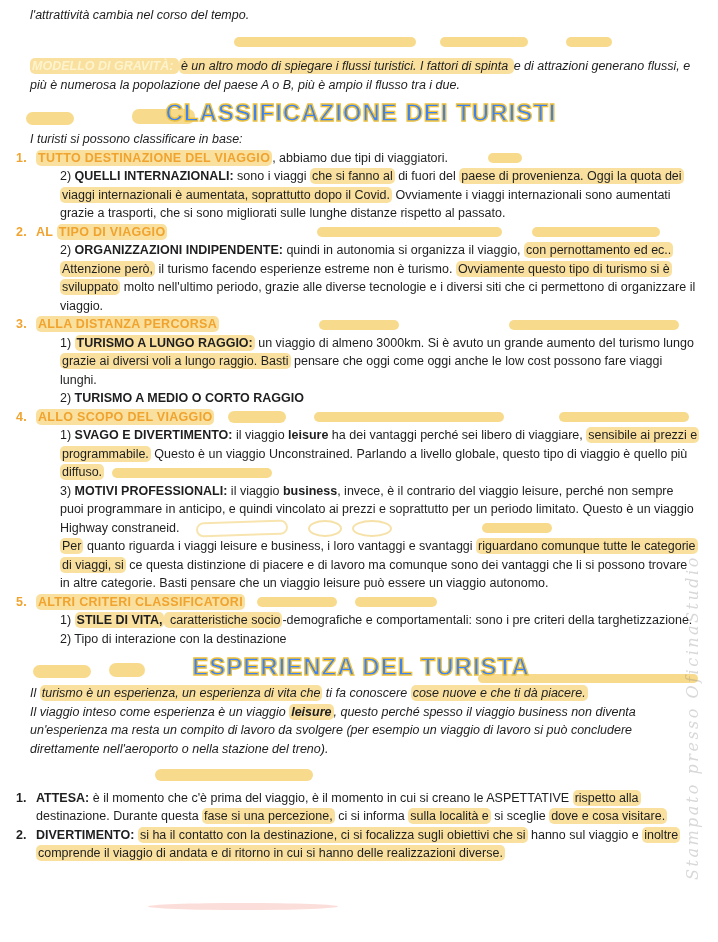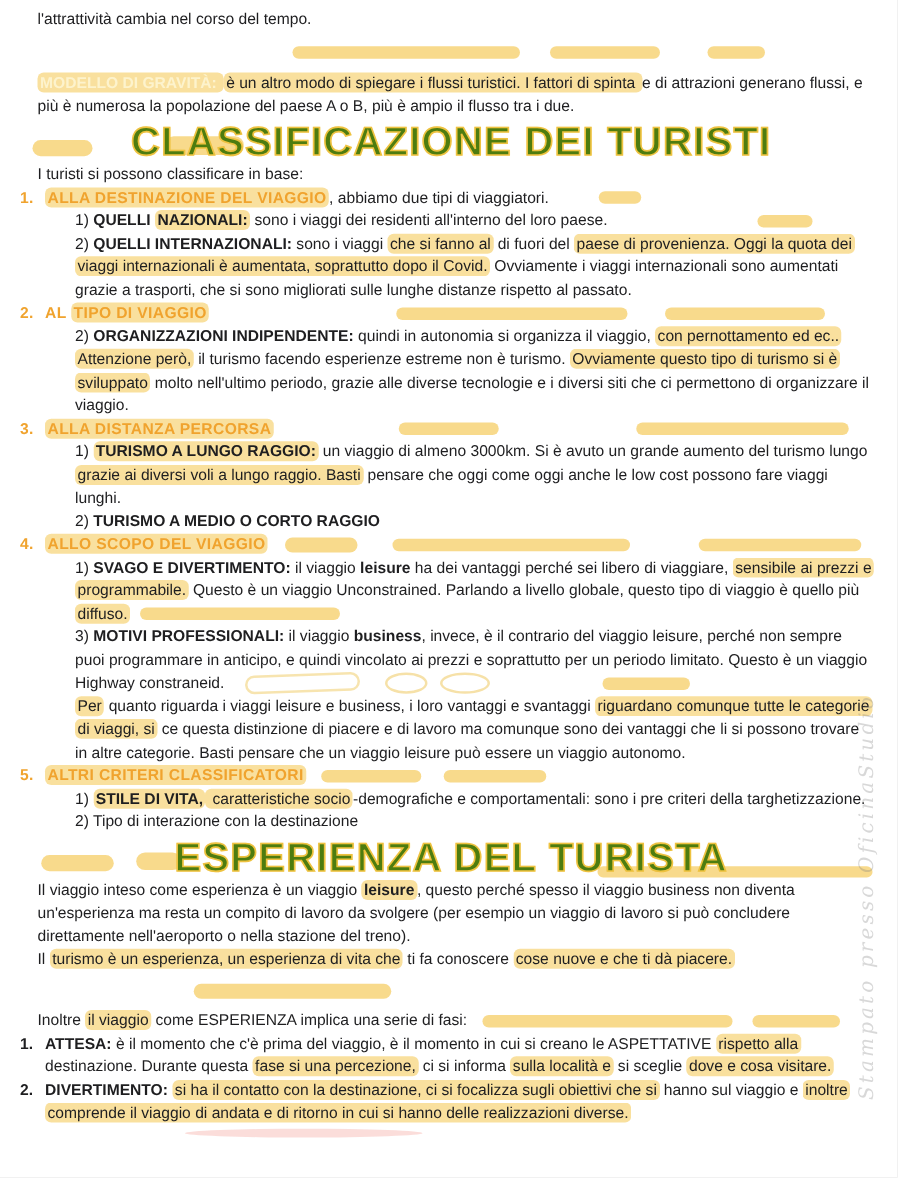--- a/index.html
+++ b/index.html
@@ -1,40 +1,40 @@
 <!DOCTYPE html>
 <html><head>
 <meta charset="utf-8">
 <style>
   html,body{margin:0;padding:0;background:#e8e8e8;}
   #page{position:relative;width:718px;height:942px;margin:0 auto;background:#ffffff;overflow:hidden;
         font-family:"Liberation Sans","DejaVu Sans",sans-serif;font-size:12.5px;line-height:18.5px;
         color:#1e1e20;box-sizing:border-box;padding:6px 12px 0 16px;}
-  .p{margin-left:14px;margin-right:6px;}
+  .p{margin-left:14px;margin-right:6px;font-style:italic;}
   .mr{white-space:nowrap;}
   .item{display:flex;margin-right:6px;}
   .num{min-width:20px;font-weight:bold;}
   .num.or{color:#f0a32e;}
   .num.dk{color:#1e1e20;}
   .ib{flex:1;}
   .sub{margin-left:44px;margin-right:6px;}
   .b{font-weight:bold;}
   .or{color:#f0a32e;font-weight:bold;letter-spacing:.3px;}
   .hl{background:rgba(247,212,120,.72);border-radius:5px;padding:1px 2px;
       -webkit-box-decoration-break:clone;box-decoration-break:clone;}
   .pale{color:#fdf3cd;}
   .ov{border:2px solid rgba(240,205,110,.6);border-radius:50%;padding:0 3px;}
   .mk{display:inline-block;height:10px;border-radius:6px;background:rgba(247,212,120,.85);vertical-align:middle;}
   .mko{display:inline-block;height:17px;border:2px solid rgba(240,205,110,.6);border-radius:50%;
        background:transparent;vertical-align:middle;box-sizing:border-box;}
   .mksc{display:inline-block;height:15px;border:2px solid rgba(240,205,110,.55);border-radius:9px;
         background:transparent;vertical-align:middle;transform:rotate(-2deg);box-sizing:border-box;}
   .trow{position:relative;height:30px;margin:4px 0 2px 0;}
-  .ttl{position:absolute;left:0;right:0;text-align:center;font-size:32px;line-height:30px;font-weight:bold;
-       letter-spacing:1px;color:#4d7c0f;-webkit-text-stroke:1.3px #eec23f;text-shadow:0 0 1px #eec23f;}
+  .ttl{position:absolute;left:0;right:0;text-align:center;font-size:24px;line-height:30px;font-weight:bold;
+       letter-spacing:1px;color:#3b82f6;-webkit-text-stroke:1.3px #eec23f;text-shadow:0 0 1px #eec23f;}
   .ablob{position:absolute;border-radius:7px;background:rgba(247,212,120,.85);}
   #watermark{position:absolute;right:16px;top:495px;height:385px;writing-mode:vertical-rl;
              transform:rotate(180deg);font-family:"DejaVu Serif",serif;font-style:italic;font-size:16px;
              letter-spacing:2.5px;color:rgba(125,125,125,.30);white-space:nowrap;}
   #pinkmark{position:absolute;left:148px;top:903px;width:190px;height:7px;border-radius:50%;
             background:rgba(243,158,150,.35);}
 </style>
 </head>
 <body>
 
@@ -44,23 +44,22 @@
       <div class="p mr" style="margin-top: 8px; margin-bottom: 6px;"><span class="mk" style="width: 182px; margin-left: 204px;"></span><span class="mk" style="width: 88px; margin-left: 24px;"></span><span class="mk" style="width: 46px; margin-left: 38px;"></span></div>
       <div class="p"><span class="b pale hl">MODELLO DI GRAVITÀ: </span><span class="hl">è un altro modo di spiegare i flussi turistici. I fattori di spinta </span><span>e di attrazioni generano flussi, e più è numerosa la popolazione del paese A o B, più è ampio il flusso tra i due.</span></div>
       <div class="trow">
         <span class="ablob" style="left: 10px; top: 14px; width: 48px; height: 13px;"></span>
         <span class="ablob" style="left: 116px; top: 11px; width: 63px; height: 15px;"></span>
         <div class="ttl">CLASSIFICAZIONE DEI TURISTI</div>
       </div>
       <div class="p"><span>I turisti si possono classificare in base:</span></div>
       <div class="item">
         <span class="num or">1.</span>
-        <div class="ib"><span class="or hl">ALLA DESTINAZIONE DEL VIAGGIO</span><span>, abbiamo due tipi di viaggiatori.</span><span class="mk" style="width: 34px; margin-left: 40px;"></span></div>
+        <div class="ib"><span class="or hl">TUTTO DESTINAZIONE DEL VIAGGIO</span><span>, abbiamo due tipi di viaggiatori.</span><span class="mk" style="width: 34px; margin-left: 40px;"></span></div>
       </div>
-      <div class="sub"><span>1) </span><span class="b">QUELLI </span><span class="b hl">NAZIONALI:</span><span> sono i viaggi dei residenti all'interno del loro paese.</span><span class="mk" style="width: 44px; margin-left: 120px;"></span></div>
       <div class="sub"><span>2) </span><span class="b">QUELLI INTERNAZIONALI:</span><span> sono i viaggi </span><span class="hl">che si fanno al</span><span> di fuori del </span><span class="hl">paese di provenienza. Oggi la quota dei viaggi internazionali è aumentata, soprattutto dopo il Covid.</span><span> Ovviamente i viaggi internazionali sono aumentati grazie a trasporti, che si sono migliorati sulle lunghe distanze rispetto al passato.</span></div>
       <div class="item">
         <span class="num or">2.</span>
         <div class="ib"><span class="or">AL </span><span class="or hl">TIPO DI VIAGGIO</span><span class="mk" style="width: 185px; margin-left: 150px;"></span><span class="mk" style="width: 128px; margin-left: 30px;"></span></div>
       </div>
       <div class="sub"><span>2) </span><span class="b">ORGANIZZAZIONI INDIPENDENTE:</span><span> quindi in autonomia si organizza il viaggio, </span><span class="hl">con pernottamento ed ec..</span><span> </span><span class="hl">Attenzione però,</span><span> il turismo facendo esperienze estreme non è turismo. </span><span class="hl">Ovviamente questo tipo di turismo si è sviluppato</span><span> molto nell'ultimo periodo, grazie alle diverse tecnologie e i diversi siti che ci permettono di organizzare il viaggio.</span></div>
       <div class="item">
         <span class="num or">3.</span>
         <div class="ib"><span class="or hl">ALLA DISTANZA PERCORSA</span><span class="mk" style="width: 80px; margin-left: 100px;"></span><span class="mk" style="width: 170px; margin-left: 110px;"></span></div>
       </div>
@@ -78,24 +77,23 @@
         <div class="ib"><span class="or hl">ALTRI CRITERI CLASSIFICATORI</span><span class="mk" style="width: 80px; margin-left: 12px;"></span><span class="mk" style="width: 82px; margin-left: 18px;"></span></div>
       </div>
       <div class="sub"><span>1) </span><span class="b hl">STILE DI VITA,</span><span class="hl"> caratteristiche socio</span><span>-demografiche e comportamentali: sono i pre criteri della targhetizzazione.</span></div>
       <div class="sub"><span>2) Tipo di interazione con la destinazione</span></div>
       <div class="trow">
         <span class="ablob" style="left: 17px; top: 13px; width: 58px; height: 13px;"></span>
         <span class="ablob" style="left: 93px; top: 11px; width: 36px; height: 14px;"></span>
         <span class="ablob" style="left: 462px; top: 22px; width: 220px; height: 9px;"></span>
         <div class="ttl">ESPERIENZA DEL TURISTA</div>
       </div>
+      <div class="p"><span>Il </span><span class="hl">turismo è un esperienza, un esperienza di vita che</span><span> ti fa conoscere </span><span class="hl">cose nuove e che ti dà piacere.</span></div>
       <div class="p"><span>Il viaggio inteso come esperienza è un viaggio </span><span class="b hl">leisure</span><span>, questo perché spesso il viaggio business non diventa un'esperienza ma resta un compito di lavoro da svolgere (per esempio un viaggio di lavoro si può concludere direttamente nell'aeroporto o nella stazione del treno).</span></div>
-      <div class="p"><span>Il </span><span class="hl">turismo è un esperienza, un esperienza di vita che</span><span> ti fa conoscere </span><span class="hl">cose nuove e che ti dà piacere.</span></div>
       <div class="p mr" style="margin-top: 7px; margin-bottom: 5px;"><span class="mk" style="width: 158px; margin-left: 125px; height: 12px;"></span></div>
-      <div class="p"><span>Inoltre </span><span class="hl">il viaggio</span><span> come ESPERIENZA implica una serie di fasi:</span><span class="mk" style="width: 200px; margin-left: 12px;"></span><span class="mk" style="width: 70px; margin-left: 16px;"></span></div>
       <div class="item">
         <span class="num dk">1.</span>
         <div class="ib"><span class="b">ATTESA:</span><span> è il momento che c'è prima del viaggio, è il momento in cui si creano le ASPETTATIVE </span><span class="hl">rispetto alla</span><span> destinazione. Durante questa </span><span class="hl">fase si una percezione,</span><span> ci si informa </span><span class="hl">sulla località e</span><span> si sceglie </span><span class="hl">dove e cosa visitare.</span></div>
       </div>
       <div class="item">
         <span class="num dk">2.</span>
         <div class="ib"><span class="b">DIVERTIMENTO:</span><span> </span><span class="hl">si ha il contatto con la destinazione, ci si focalizza sugli obiettivi che si</span><span> hanno sul viaggio e </span><span class="hl">inoltre comprende il viaggio di andata e di ritorno in cui si hanno delle realizzazioni diverse.</span></div>
       </div>
     </div>
   <div id="watermark">Stampato presso OficinaStudio</div>

